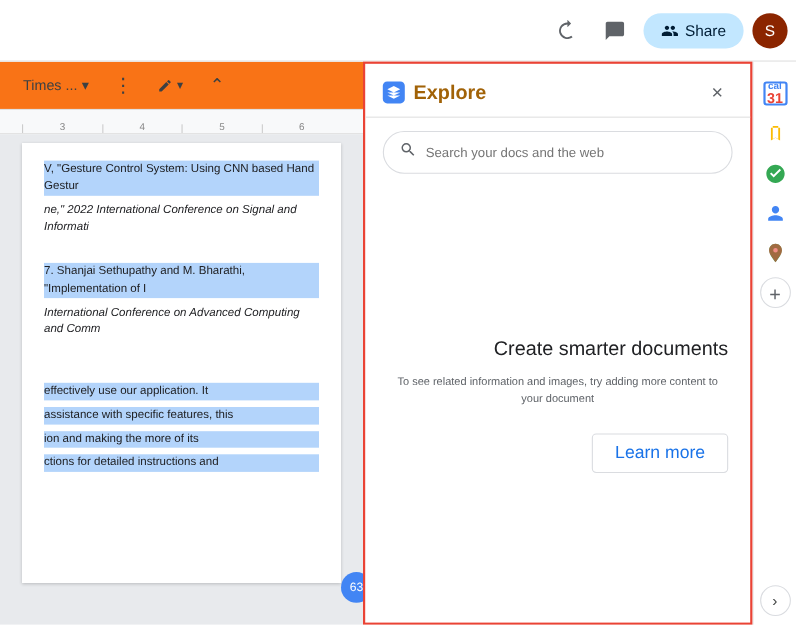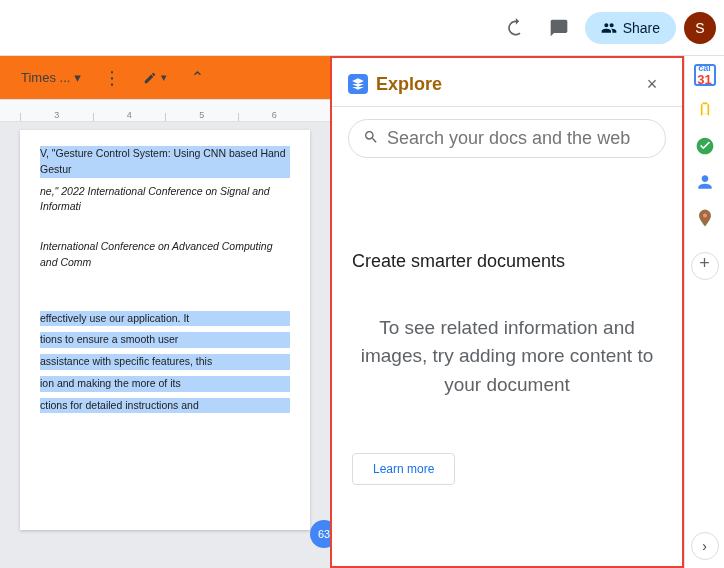--- a/index.html
+++ b/index.html
@@ -218,21 +218,21 @@
     }
 
     .sidebar-icon-btn {
       width: 32px;
       height: 32px;
       border-radius: 50%;
       border: none;
       background: transparent;
       cursor: pointer;
       display: flex;
-      align-items: flex-start;
+      align-items: flex-end;
       justify-content: center;
       font-size: 18px;
       color: #444746;
     }
 
     .sidebar-expand-btn {
       margin-top: auto;
       width: 28px;
       height: 28px;
       border-radius: 50%;
@@ -319,58 +319,57 @@
     }
 
     .search-icon-wrap {
       color: #5f6368;
       font-size: 16px;
     }
 
     .search-input {
       border: none;
       outline: none;
-      font-size: 18px;
+      font-size: 12px;
       color: #3c4043;
       background: transparent;
       width: 100%;
     }
 
     
     .explore-content {
       flex: 1;
       display: flex;
       flex-direction: column;
-      align-items: flex-start;
+      align-items: flex-end;
       justify-content: center;
       padding: 24px 20px;
       text-align: center;
-      gap: 30px;
     }
 
     .explore-headline {
       font-size: 18px;
       font-weight: 500;
       color: #202124;
       margin-bottom: 12px;
     }
 
     .explore-desc {
-      font-size: 19px;
+      font-size: 10px;
       color: #5f6368;
       line-height: 1.5;
       margin-bottom: 24px;
     }
 
     .learn-more-btn {
       background: transparent;
       border: 1px solid #dadce0;
       border-radius: 4px;
       padding: 8px 20px;
-      font-size: 12px;
+      font-size: 16px;
       color: #1a73e8;
       cursor: pointer;
       font-weight: 500;
     }
 
     
     .page-badge {
       position: absolute;
       bottom: 20px;
       left: 310px;
@@ -455,29 +454,29 @@
 
 <div class="doc-area">
   <div class="doc-page">
     <div class="doc-text-line doc-text-selected">
       V, "Gesture Control System: Using CNN based Hand Gestur
     </div>
     <div class="doc-text-line italic-text">
       ne," 2022 International Conference on Signal and Informati
     </div>
     <div class="doc-text-line" style="height:12px;"></div>
+    <div class="doc-text-line doc-text-selected">
+      7. Shanjai Sethupathy and M. Bharathi, "Implementation of I
+    </div>
     <div class="doc-text-line italic-text">
       International Conference on Advanced Computing and Comm
     </div>
     <div class="doc-text-line" style="height:28px;"></div>
     <div class="doc-text-line doc-text-selected">
       effectively use our application. It
-    </div>
-    <div class="doc-text-line doc-text-selected">
-      tions to ensure a smooth user
     </div>
     <div class="doc-text-line doc-text-selected">
       assistance with specific features, this
     </div>
     <div class="doc-text-line doc-text-selected">
       ion and making the more of its
     </div>
     <div class="doc-text-line doc-text-selected">
       ctions for detailed instructions and
     </div>

